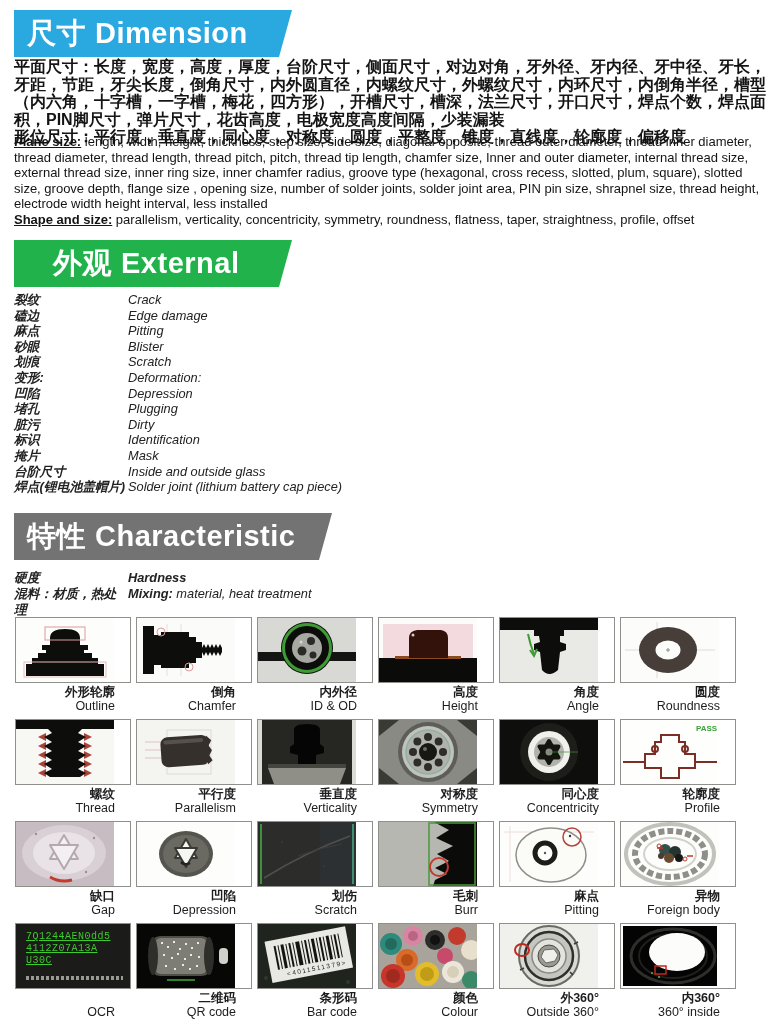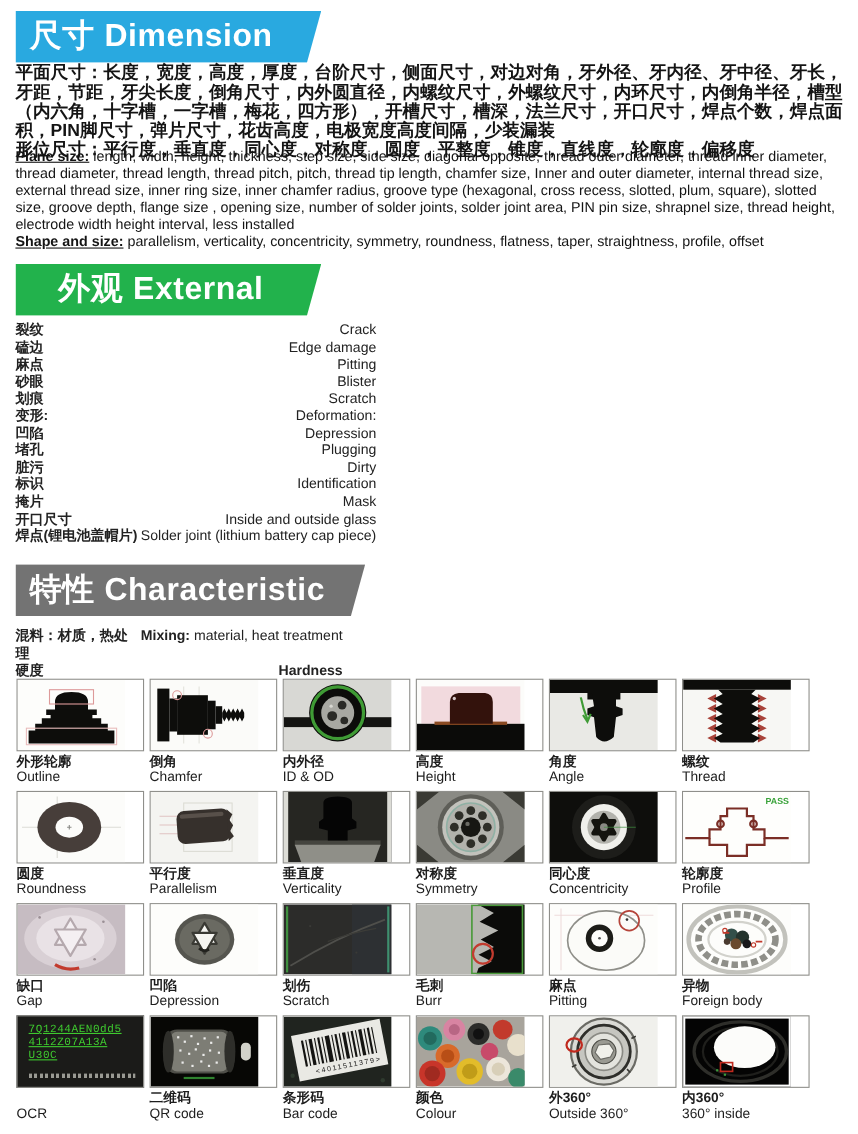--- a/index.html
+++ b/index.html
@@ -17,32 +17,32 @@
   .zh-para{position:absolute;top:58px;left:14px;width:758px;margin:0;
            font-size:16px;line-height:17.6px;font-weight:700;color:#141414;}
   .zh-para b{font-weight:900;}
   .en-para{position:absolute;top:134px;left:14px;width:758px;margin:0;
            font-size:13px;line-height:15.5px;color:#141414;}
   .en-para b{font-weight:bold;text-decoration:underline;}
   
   .pair-list{position:absolute;left:14px;font-size:12.8px;line-height:15.6px;color:#222;}
   .external-list{top:292px;}
   .char-list{top:570px;line-height:16px;}
-  .list-row{display:flex;}
+  .list-row{display:flex;font-style:italic;}
   .zh-col{width:114px;flex:0 0 114px;font-weight:600;}
-  .en-col{flex:1;text-align:right;}
+  .en-col{flex:1;}
   .char-list .en-col b{font-weight:bold;}
   
   .grid{position:absolute;top:617px;left:15px;width:726px;display:grid;
         grid-template-columns:repeat(6,100px);column-gap:21px;row-gap:6px;}
   .cell{width:100px;}
   .thumb{width:116px;height:66px;border:1px solid #8f8f8b;box-sizing:border-box;
          background:#fff;overflow:hidden;}
   .thumb svg{display:block;}
-  .lbl{min-height:14px;text-align:left;font-size:12.5px;line-height:14px;color:#1d1d1d;}
+  .lbl{min-height:14px;text-align:right;font-size:12.5px;line-height:14px;color:#1d1d1d;}
   .lbl.zh{margin-top:2px;font-weight:600;}
   
   .thumb-ocr{background:#1b1b19;padding:7px 3px 0 10px;}
   .ocr-line{font-family:"Liberation Mono","DejaVu Sans Mono",monospace;font-size:10px;
             line-height:12px;color:#3ec92f;text-decoration:underline;letter-spacing:0.5px;
             white-space:nowrap;}
   .ocr-dashes{height:4px;margin-top:9px;margin-right:4px;
               background:repeating-linear-gradient(90deg,#9a9a93 0 3px,transparent 3px 5px);}
 </style>
 </head>
@@ -101,41 +101,41 @@
       </div>
     <div class="list-row">
         <span class="zh-col">标识</span>
         <span class="en-col">Identification</span>
       </div>
     <div class="list-row">
         <span class="zh-col">掩片</span>
         <span class="en-col">Mask</span>
       </div>
     <div class="list-row">
-        <span class="zh-col">开口尺寸</span>
+        <span class="zh-col">台阶尺寸</span>
         <span class="en-col">Inside and outside glass</span>
       </div>
     <div class="list-row">
         <span class="zh-col">焊点(锂电池盖帽片)</span>
         <span class="en-col">Solder joint (lithium battery cap piece)</span>
       </div>
   </div>
 
   <div class="banner banner-orange">
     <span class="bzh">特性</span><span>Characteristic</span>
   </div>
 
   <div class="pair-list char-list">
     <div class="list-row">
+        <span class="zh-col">硬度</span>
+        <span class="en-col"><b>Hardness</b><span></span></span>
+      </div>
+    <div class="list-row">
         <span class="zh-col">混料：材质，热处理</span>
         <span class="en-col"><b>Mixing:</b><span> material, heat treatment</span></span>
-      </div>
-    <div class="list-row">
-        <span class="zh-col">硬度</span>
-        <span class="en-col"><b>Hardness</b><span></span></span>
       </div>
   </div>
 
   <div class="grid">
 
     <div class="cell">
       <div class="thumb">
         <svg width="98" height="64" viewBox="0 0 98 64">
             <rect width="98" height="64" fill="#fdfdfb"></rect>
             <path d="M10,58 V46 H16 V40 H22 V35 H30 V30 H34 V20 Q34,11 49,11 Q64,11 64,20 V30 H68 V35 H76 V40 H82 V46 H88 V58 Z" fill="#0d0d0b"></path>
@@ -210,43 +210,43 @@
             <path d="M30,32 L34,38 L37,31" fill="none" stroke="#3f9b35" stroke-width="2"></path>
           </svg>
       </div>
       <div class="lbl zh">角度</div>
       <div class="lbl en">Angle</div>
     </div>
 
     <div class="cell">
       <div class="thumb">
         <svg width="98" height="64" viewBox="0 0 98 64">
+            <rect width="98" height="64" fill="#fcfcfa"></rect>
+            <path d="M4,32 H94 M36,4 V60" stroke="#dcdcd6" stroke-width="1"></path>
+            <ellipse cx="47" cy="32" rx="29" ry="23" fill="#473e3a"></ellipse>
+            <ellipse cx="47" cy="32" rx="12.5" ry="9.5" fill="#fcfcfa"></ellipse>
+            <path d="M45,32 h4 M47,30 v4" stroke="#8a8a86" stroke-width="1"></path>
+          </svg>
+      </div>
+      <div class="lbl zh">圆度</div>
+      <div class="lbl en">Roundness</div>
+    </div>
+
+    <div class="cell">
+      <div class="thumb">
+        <svg width="98" height="64" viewBox="0 0 98 64">
             <rect width="98" height="64" fill="#f7f7f4"></rect>
             <rect width="98" height="9" fill="#0d0d0b"></rect>
             <path d="M30,13 l-8,4 8,4 z M30,22 l-8,4 8,4 z M30,31 l-8,4 8,4 z M30,40 l-8,4 8,4 z M30,49 l-8,4 8,4 z" fill="#a8433a"></path>
             <path d="M68,13 l8,4 -8,4 z M68,22 l8,4 -8,4 z M68,31 l8,4 -8,4 z M68,40 l8,4 -8,4 z M68,49 l8,4 -8,4 z" fill="#a8433a"></path>
             <path d="M32,9 H66 L62,13 L70,17 L62,22 L70,26 L62,31 L70,35 L62,40 L70,44 L62,49 L70,53 L64,57 H34 L28,53 L36,49 L28,44 L36,40 L28,35 L36,31 L28,26 L36,22 L28,17 L36,13 Z" fill="#0d0d0b"></path>
           </svg>
       </div>
       <div class="lbl zh">螺纹</div>
       <div class="lbl en">Thread</div>
-    </div>
-
-    <div class="cell">
-      <div class="thumb">
-        <svg width="98" height="64" viewBox="0 0 98 64">
-            <rect width="98" height="64" fill="#fcfcfa"></rect>
-            <path d="M4,32 H94 M36,4 V60" stroke="#dcdcd6" stroke-width="1"></path>
-            <ellipse cx="47" cy="32" rx="29" ry="23" fill="#473e3a"></ellipse>
-            <ellipse cx="47" cy="32" rx="12.5" ry="9.5" fill="#fcfcfa"></ellipse>
-            <path d="M45,32 h4 M47,30 v4" stroke="#8a8a86" stroke-width="1"></path>
-          </svg>
-      </div>
-      <div class="lbl zh">圆度</div>
-      <div class="lbl en">Roundness</div>
     </div>
 
     <div class="cell">
       <div class="thumb">
         <svg width="98" height="64" viewBox="0 0 98 64">
             <rect width="98" height="64" fill="#f4f4f1"></rect>
             <path d="M8,22 H30 M8,30 H30 M8,38 H30" stroke="#e0c2c2" stroke-width="1"></path>
             <rect x="30" y="10" width="44" height="44" fill="none" stroke="#dcdcd4" stroke-width="1"></rect>
             <g transform="rotate(-4 49 32)">
               <rect x="24" y="16" width="48" height="30" rx="7" fill="#36302c"></rect>

